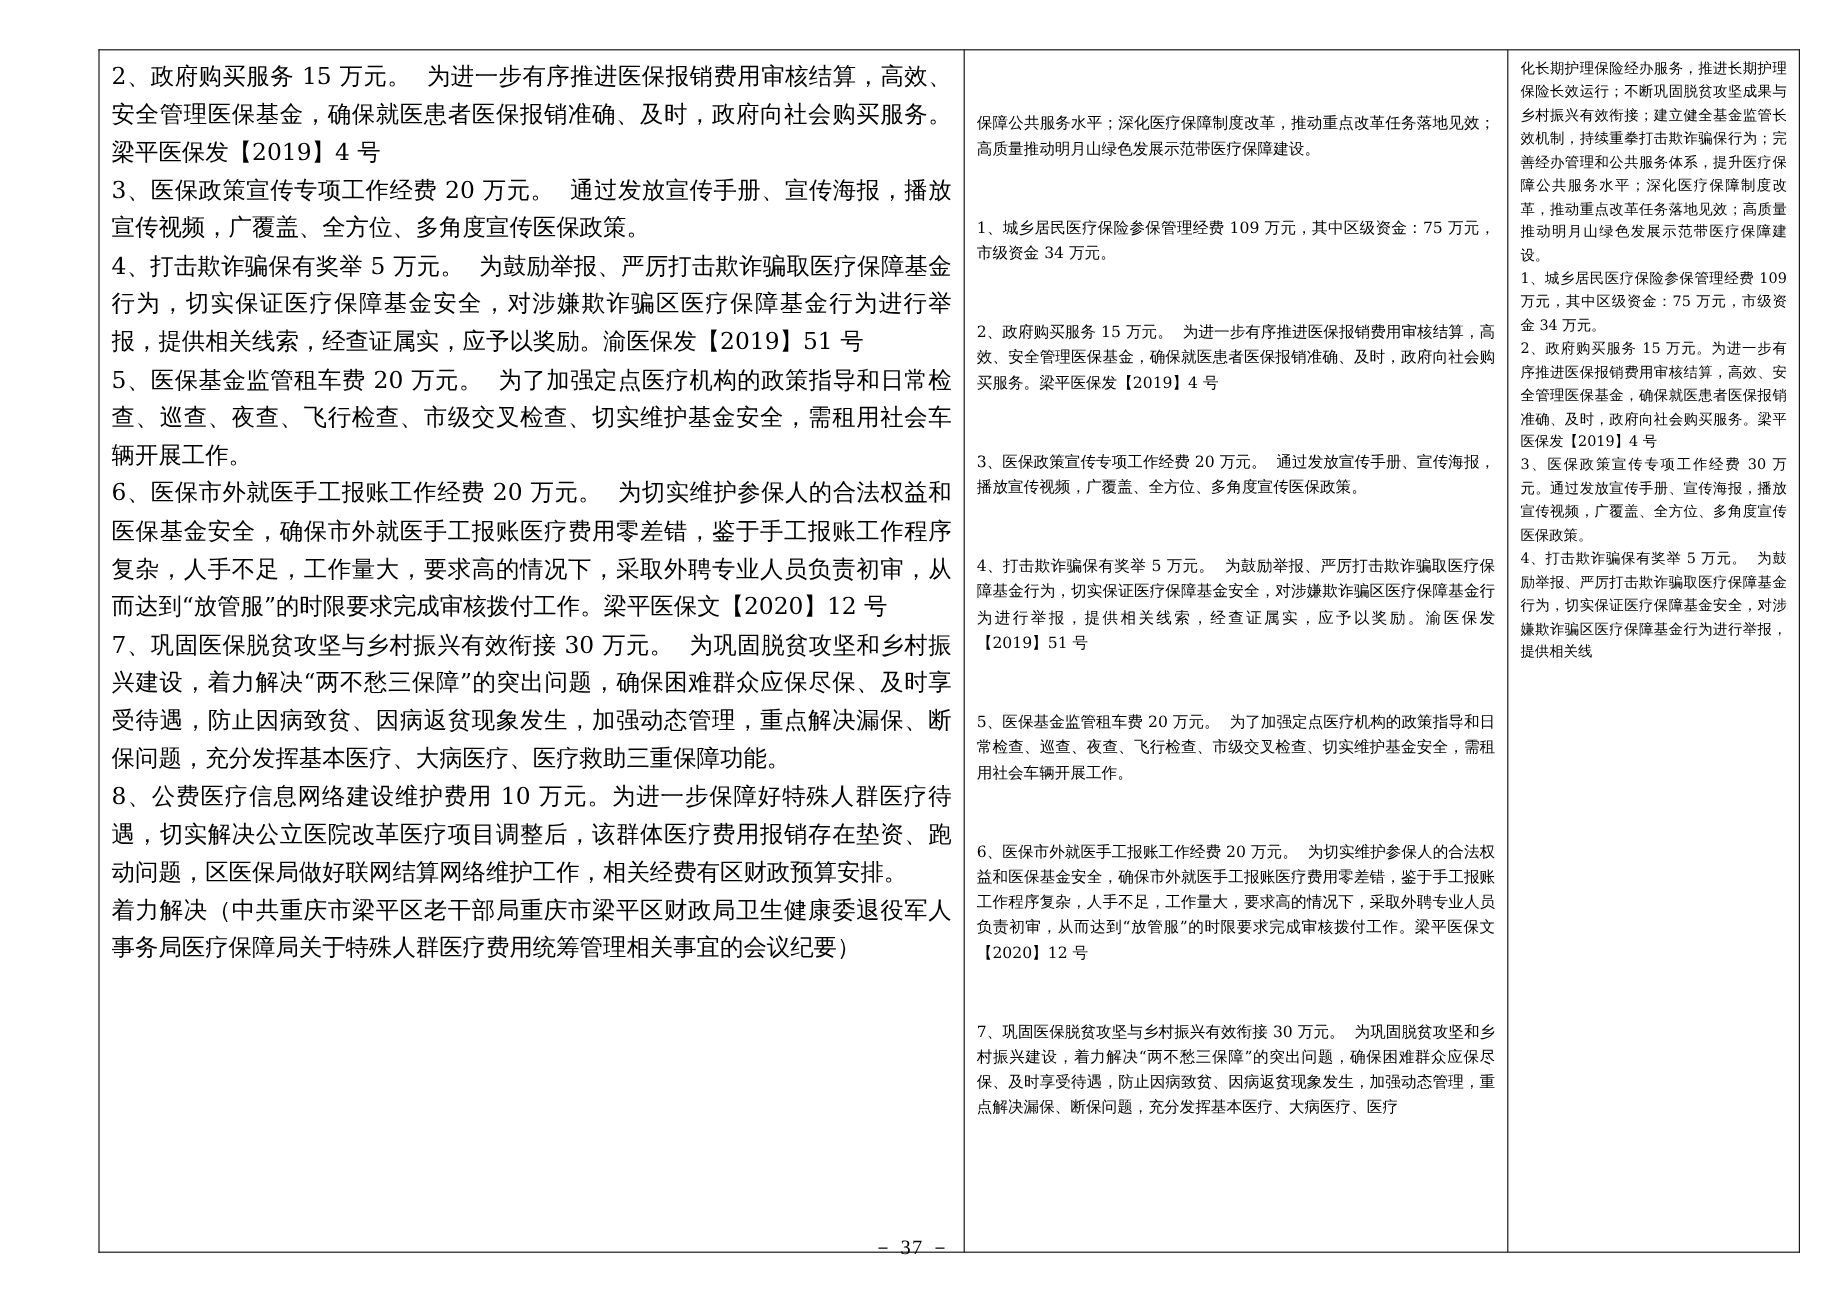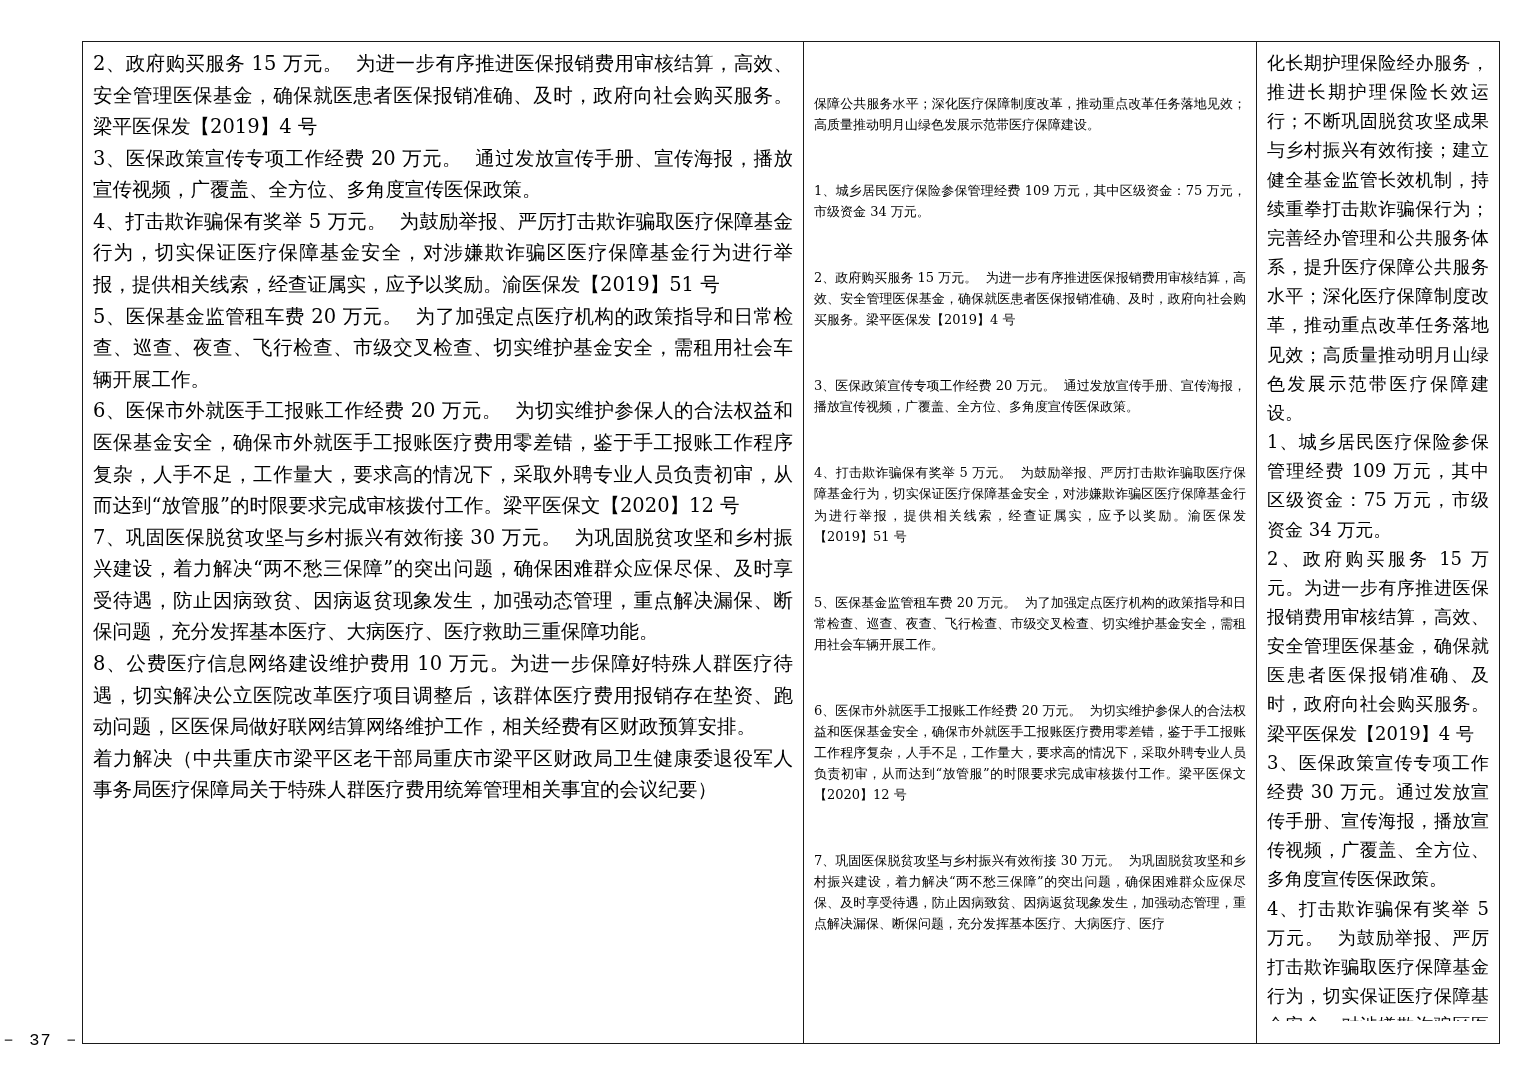--- a/index.html
+++ b/index.html
@@ -44,29 +44,30 @@
     display: block;
   }
   .para {
     margin: 0;
     text-align: justify;
     text-justify: inter-ideograph;
     white-space: pre-wrap;
   }
   .col-a .para { font-size: 19.5px; }
   .col-b .para { font-size: 13px; margin-top: 45px; }
-  .col-c .para { font-size: 18px; }
+  .col-c .para { font-size: 12px; }
 
   .footer {
     position: absolute;
     left: 0;
     top: 1028px;
     width: 1520px;
+    text-align: center;
     font-size: 17px;
-    font-family: Liberation Mono, monospace;
+    font-family: Liberation Serif, serif;
     letter-spacing: 1px;
   }
   
   .clip {
     overflow: hidden;
     display: block;
   }
 </style>
 </head>
 <body>

